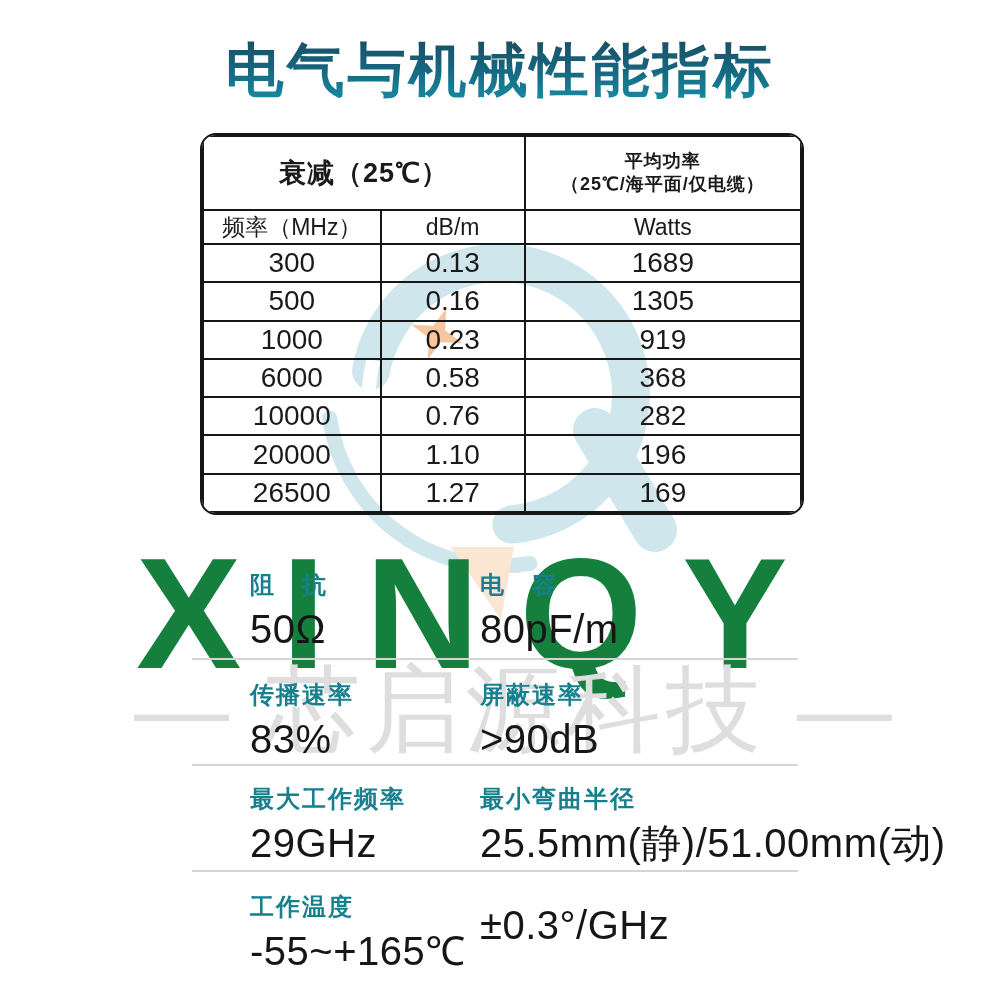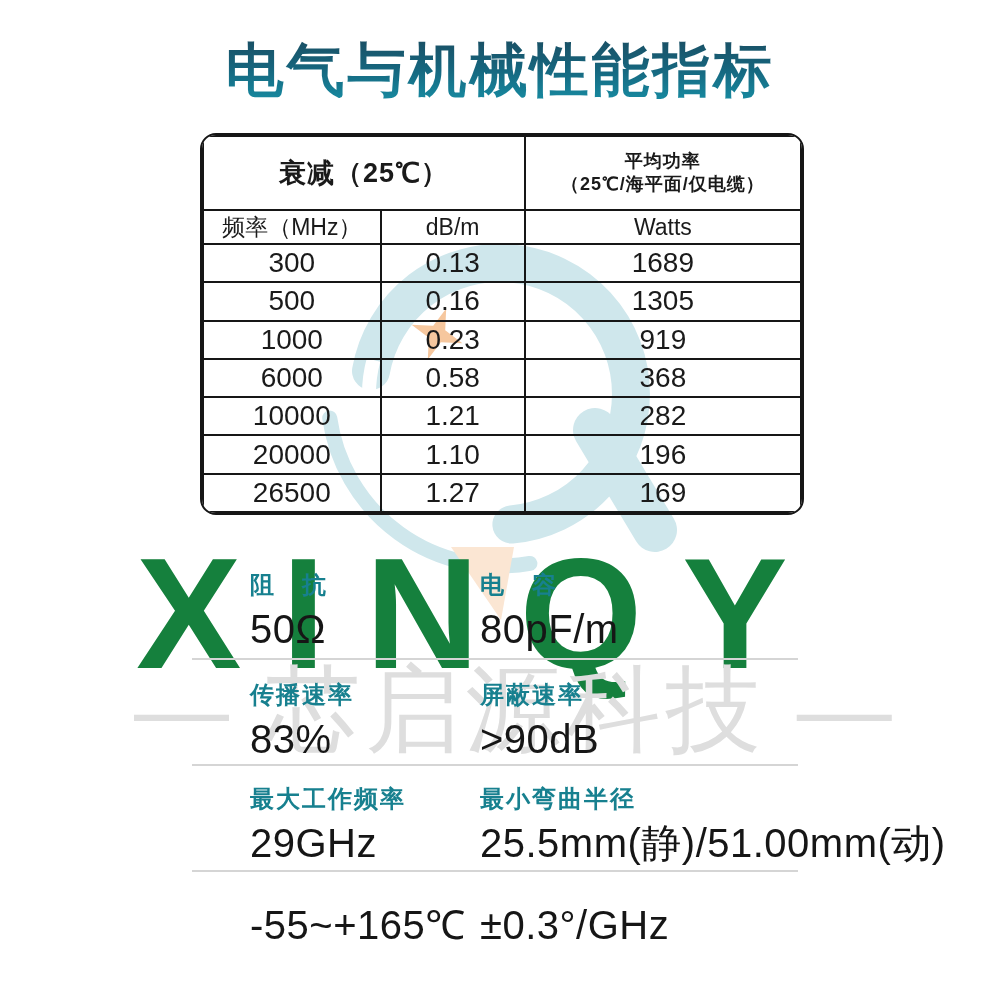--- a/index.html
+++ b/index.html
@@ -107,21 +107,21 @@
           <td>0.23</td>
           <td>919</td>
         </tr>
         <tr>
           <td>6000</td>
           <td>0.58</td>
           <td>368</td>
         </tr>
         <tr>
           <td>10000</td>
-          <td>1.21</td>
+          <td>0.76</td>
           <td>282</td>
         </tr>
         <tr>
           <td>20000</td>
           <td>1.10</td>
           <td>196</td>
         </tr>
         <tr>
           <td>26500</td>
           <td>1.27</td>
@@ -162,20 +162,21 @@
     </div>
     <div class="spec-item col2">
       <div class="spec-label">最小弯曲半径</div>
       <div class="spec-value">25.5mm(静)/51.00mm(动)</div>
     </div>
   </div>
   <div class="divider" style="top:870px;"></div>
 
   <div class="spec-row" style="top:894px;">
     <div class="spec-item">
+      <div class="spec-label">工作温度</div>
       <div class="spec-value">-55~+165℃</div>
     </div>
     <div class="spec-item col2">
       <div class="spec-value">±0.3°/GHz</div>
     </div>
   </div>
 
 </div>
 
 </body></html>

